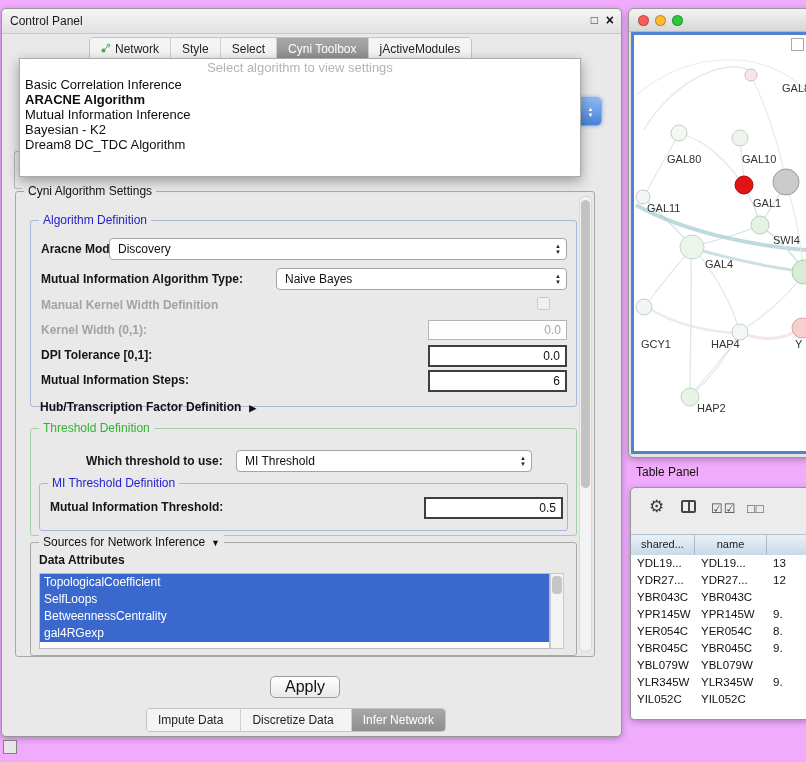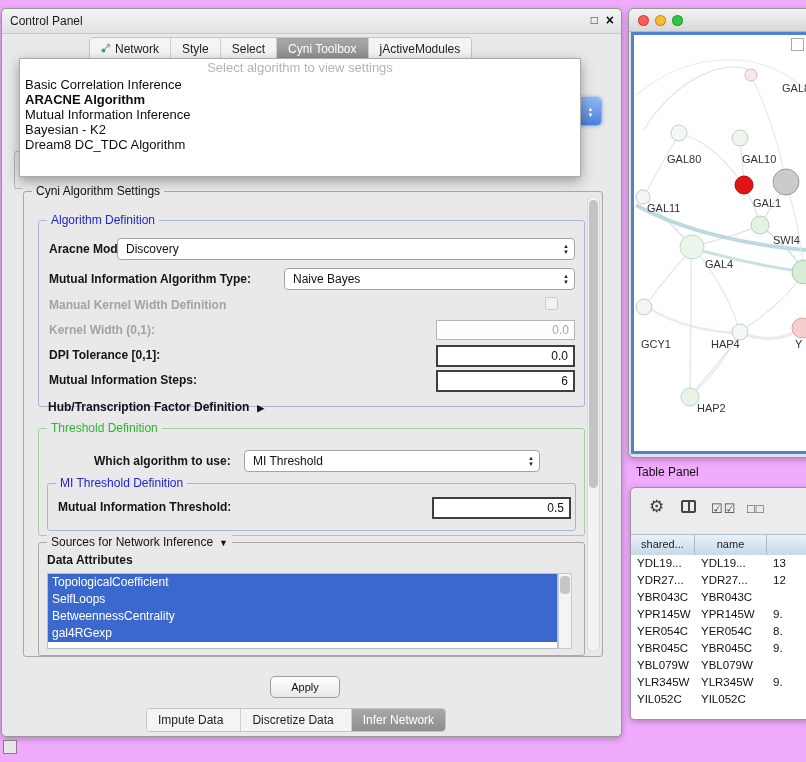--- a/index.html
+++ b/index.html
@@ -41,21 +41,21 @@
   .popup-item.selected{font-weight:bold;}
 
   
   .group{position:absolute;border:1px solid #a8a8a8;border-radius:3px;}
   .gtitle{position:absolute;top:-8px;left:8px;background:#e9e9e9;padding:0 4px;font-size:12px;white-space:nowrap;color:#111;}
   .gtitle.blue{color:#2323cc;}
   .gtitle.green{color:#2eb52e;}
   .b-blue{border-color:#a9b6d8;}
   .b-green{border-color:#a4cfa4;}
 
-  #settings-group{left:13px;top:182px;width:578px;height:464px;margin-left:8px;}
+  #settings-group{left:13px;top:182px;width:578px;height:464px;}
   .settings-scroll{position:absolute;right:2px;top:4px;bottom:4px;width:11px;background:#f3f3f3;
     border:1px solid #d8d8d8;border-radius:6px;}
   .scroll-thumb{position:absolute;left:1px;right:1px;top:3px;height:288px;background:#c3c3c3;border-radius:5px;}
 
   #algo-def{left:14px;top:28px;width:545px;height:185px;}
   .flabel{position:absolute;font-size:12px;font-weight:bold;color:#151515;white-space:nowrap;}
   .flabel.dis{color:#a3a3a3;}
 
   .combo{position:absolute;height:22px;background:#fff;border:1px solid #a4a4a4;border-radius:4px;
     display:flex;align-items:center;box-sizing:border-box;}
@@ -77,21 +77,21 @@
 
   #sources-group{left:14px;top:350px;width:545px;height:112px;}
   .attr-list{position:absolute;left:8px;top:30px;width:509px;height:74px;background:#fff;
     border:1px solid #bcbcbc;overflow:hidden;}
   .list-row{height:17px;line-height:17px;padding-left:4px;font-size:12px;background:#3b68cc;color:#fff;white-space:nowrap;}
   .list-scroll{position:absolute;left:519px;top:30px;width:12px;height:74px;background:#f4f4f4;border:1px solid #c9c9c9;}
   .list-thumb{position:absolute;left:1px;right:1px;top:2px;height:18px;background:#c6c6c6;border-radius:4px;}
 
   .apply-btn{position:absolute;left:268px;top:667px;width:70px;height:22px;border:1px solid #9d9d9d;
     border-radius:5px;background:linear-gradient(#ffffff,#e8e8e8);font-family:"Liberation Sans",sans-serif;
-    font-size:11px;color:#111;}
+    font-size:16px;color:#111;}
 
   
   #network-window{position:absolute;left:628px;top:8px;width:184px;height:448px;background:#e4e4e4;
     border:1px solid #979797;border-radius:6px;box-shadow:0 2px 6px rgba(0,0,0,.25);}
   .net-titlebar{position:absolute;left:0;top:0;right:0;height:22px;background:linear-gradient(#f3f3f3,#d7d7d7);
     border-bottom:1px solid #b9b9b9;border-radius:6px 6px 0 0;}
   .tl-wrap{position:absolute;left:9px;top:6px;display:flex;gap:6px;}
   .tl{width:11px;height:11px;border-radius:50%;display:inline-block;border:1px solid rgba(0,0,0,.25);box-sizing:border-box;}
   .net-canvas{position:absolute;left:2px;top:23px;width:180px;height:422px;background:#fff;
     border:3px solid #4f82d0;box-sizing:border-box;overflow:hidden;}
@@ -216,21 +216,21 @@
         <input class="field" style="left: 397px; top: 149px;" value="6">
       </div>
 
       <div class="hub-row">
         <span>Hub/Transcription Factor Definition</span><span class="tri">▶</span>
       </div>
 
       <div class="group b-green" id="threshold-group">
         <span class="gtitle green">Threshold Definition</span>
 
-        <span class="flabel" style="left:55px;top:25px">Which algorithm to use:</span>
+        <span class="flabel" style="left:55px;top:25px">Which threshold to use:</span>
         <div class="combo" style="left:205px;top:21px;width:296px">
           <span class="combo-text">MI Threshold</span>
           <span class="combo-arrows">
               <i>▲</i>
               <i>▼</i>
             </span>
         </div>
 
         <div class="group b-blue" id="mi-group">
           <span class="gtitle blue">MI Threshold Definition</span>

